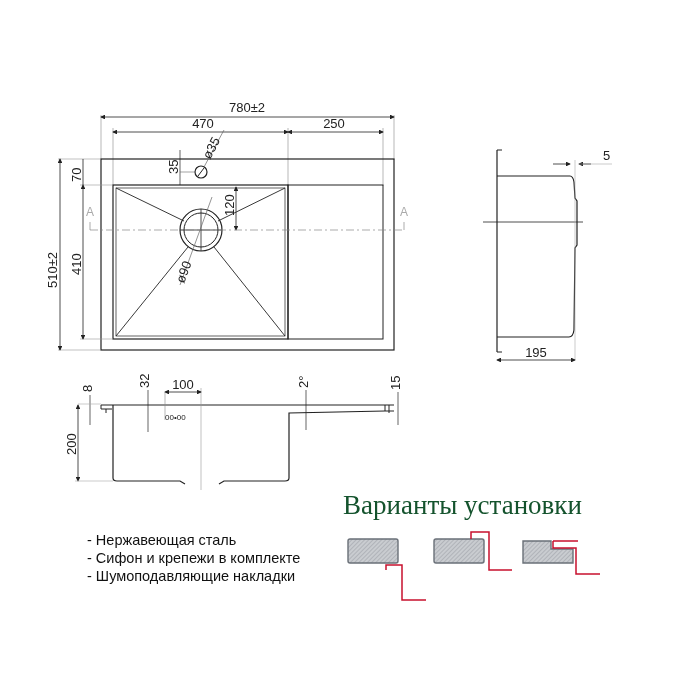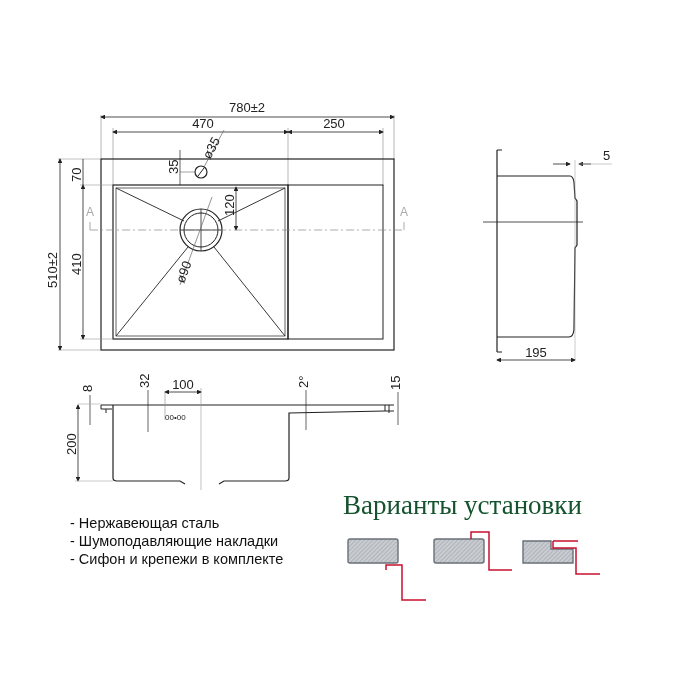--- a/index.html
+++ b/index.html
@@ -1,20 +1,20 @@
 <!DOCTYPE html>
 <html><head>
 <meta charset="utf-8">
 <style>
   html, body { margin: 0; padding: 0; background: #ffffff; }
   body { width: 700px; height: 700px; position: relative; overflow: hidden; font-family: "Liberation Sans", sans-serif; }
   #drawing { position: absolute; left: 0; top: 0; width: 700px; height: 700px; }
   .dim-text { font-family: "Liberation Sans", sans-serif; font-size: 13px; fill: #222; }
   .sec-text { font-family: "Liberation Sans", sans-serif; font-size: 12px; fill: #aaa; }
-  .features { position: absolute; left: 70px; top: 514px; margin: 0; padding: 0; list-style: none; }
+  .features { position: absolute; left: 70px; top: 514px; margin: 17px; padding: 0; list-style: none; }
   .features li { font-family: "Liberation Sans", sans-serif; font-size: 14.5px; line-height: 18px; color: #111; white-space: nowrap; }
   .install-title { position: absolute; left: 343px; top: 490px; font-family: "Liberation Serif", serif; font-size: 27px; color: #14532d; white-space: nowrap; }
 </style>
 </head>
 <body>
 
 <svg id="drawing" viewBox="0 0 700 700" xmlns="http://www.w3.org/2000/svg">
   <defs>
     <pattern id="hatch" patternUnits="userSpaceOnUse" width="3" height="3" patternTransform="rotate(45)">
       <rect width="3" height="3" fill="#c9ccd0"></rect>
@@ -169,17 +169,17 @@
 
     <g>
       <path d="M523,541 L551,541 L551,549 L573,549 L573,563 L523,563 Z" fill="url(#hatch)" stroke="#6a7078" stroke-width="1.4"></path>
       <path d="M553,541 L553,548 L576,548 L576,574 L600,574 M553,541 L578,541" fill="none" stroke="#c8102e" stroke-width="1.5"></path>
     </g>
   </g>
 </svg>
 
 <ul class="features">
   <li>- Нержавеющая сталь</li>
+  <li>- Сифон и крепежи в комплекте</li>
   <li>- Шумоподавляющие накладки</li>
-  <li>- Сифон и крепежи в комплекте</li>
 </ul>
 
 <div class="install-title">Варианты установки</div>
 
 </body></html>

